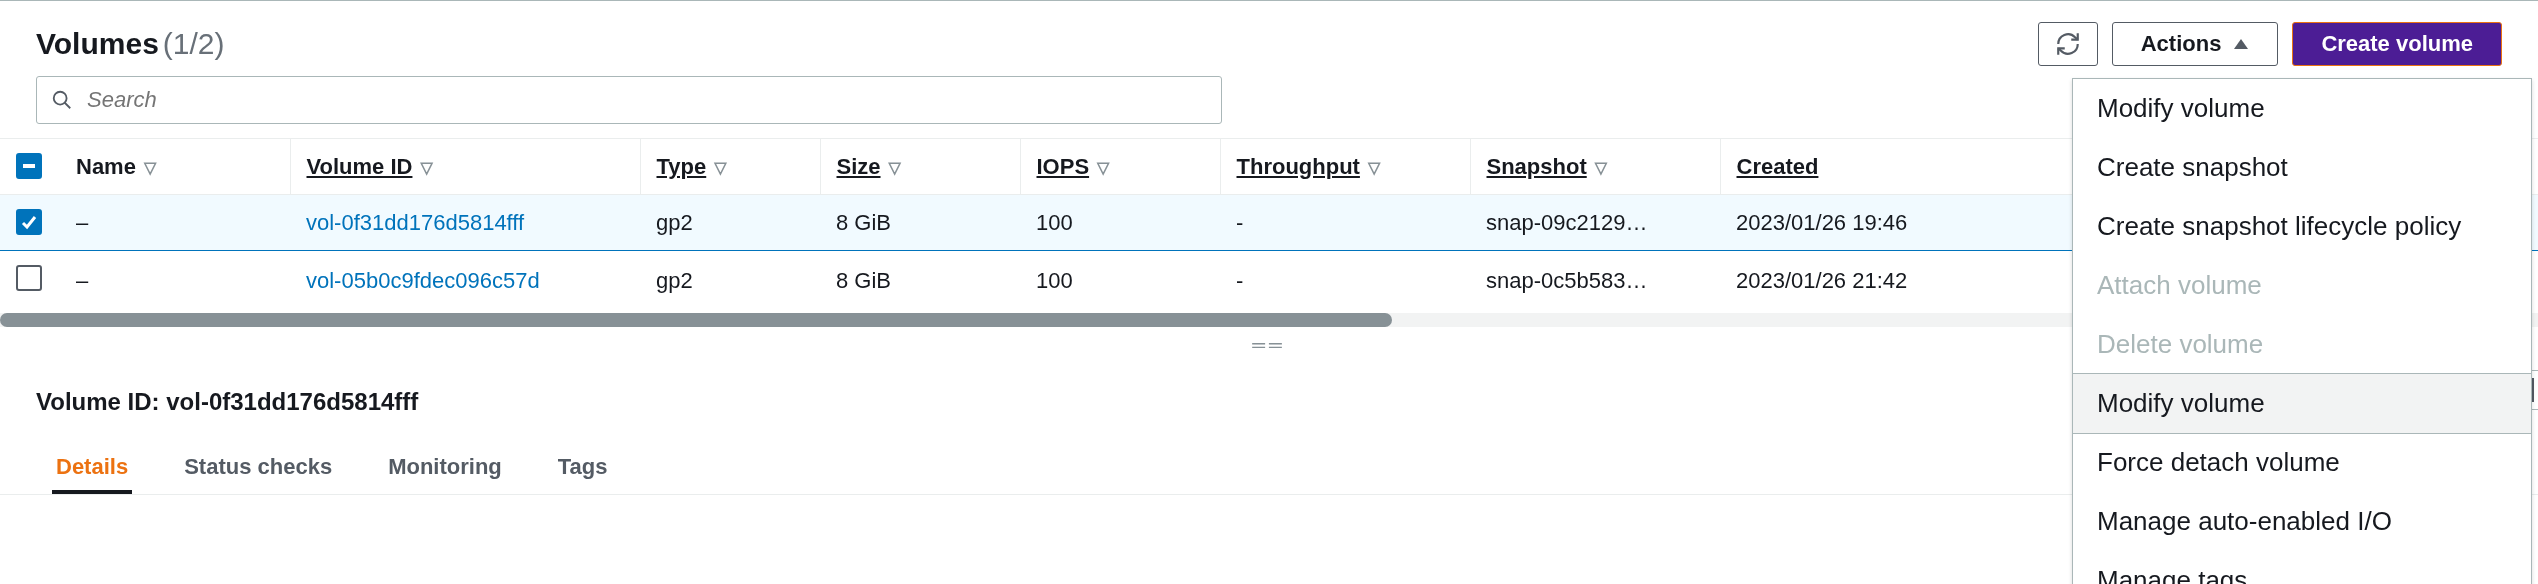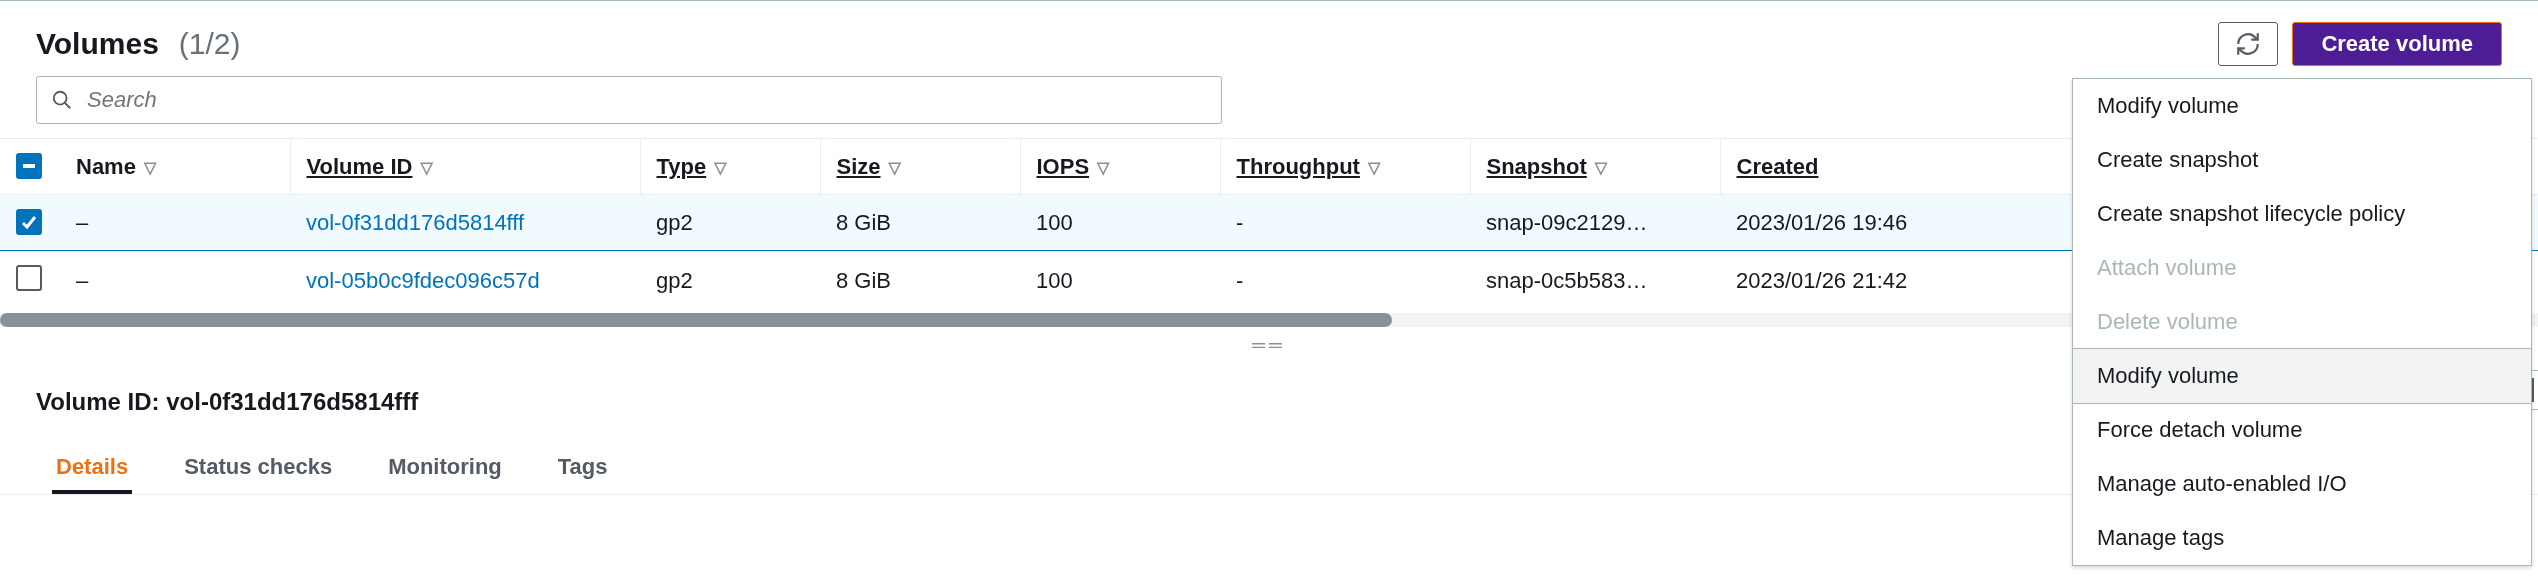--- a/index.html
+++ b/index.html
@@ -2,21 +2,21 @@
 <html><head>
   <meta charset="utf-8">
   <style>
     * { box-sizing: border-box; margin: 0; padding: 0; }
     body { font-family: "Amazon Ember", "Helvetica Neue", Arial, sans-serif; font-size: 14px; color: #16191f; background: #fff; }
     .container { width: 2538px; height: 584px; position: relative; }
 
     .top-border { height: 4px; background: #fff; border-top: 1px solid #aab7b8; }
 
     .header-row { display: flex; align-items: center; justify-content: space-between; padding: 18px 36px 10px 36px; }
-    .title-block { display: flex; align-items: baseline; gap: 20px; }
+    .title-block { display: flex; align-items: baseline; gap: 4px; }
     .title-text { font-size: 30px; font-weight: 700; color: #16191f; }
     .title-count { font-size: 30px; font-weight: 400; color: #687078; }
     .header-actions { display: flex; align-items: center; gap: 14px; }
     .btn { display: inline-flex; align-items: center; justify-content: center; border: 1px solid #545b64; background: #fff; color: #16191f; font-size: 22px; font-weight: 700; padding: 8px 28px; border-radius: 3px; cursor: pointer; gap: 12px; }
     .btn-icon-only { padding: 8px 16px; }
     .btn-primary { background: #4c1d95; border-color: #ec7211; color: #fff; }
 
     .search-row { padding: 0 36px 14px 36px; }
     .search-wrap { display: flex; align-items: center; width: 1186px; border: 1px solid #aab7b8; border-radius: 3px; padding: 10px 14px; gap: 14px; }
     .search-input { border: none; outline: none; flex: 1; font-size: 22px; font-style: italic; color: #687078; }
@@ -37,21 +37,21 @@
     .scroll-thumb { height: 14px; background: #879196; width: 1392px; border-radius: 7px; }
 
     .drag-handle { display: flex; justify-content: center; padding: 8px 0; color: #879196; font-size: 18px; letter-spacing: 4px; }
 
     .detail-title { padding: 24px 36px 8px 36px; font-size: 24px; font-weight: 700; }
     .tabs { display: flex; gap: 48px; padding: 20px 36px 0 52px; border-bottom: 1px solid #eaeded; }
     .tab { font-size: 22px; font-weight: 700; color: #545b64; padding: 10px 4px; border-bottom: 4px solid transparent; cursor: pointer; }
     .tab.active { color: #ec7211; border-bottom-color: #16191f; }
 
     .actions-menu { position: absolute; top: 78px; right: 6px; width: 460px; background: #fff; border: 1px solid #aab7b8; box-shadow: 0 2px 4px rgba(0,0,0,0.15); z-index: 20; }
-    .menu-item { padding: 14px 24px; font-size: 22px; color: #16191f; cursor: pointer; }
+    .menu-item { padding: 14px 24px; font-size: 26px; color: #16191f; cursor: pointer; }
     .menu-item.disabled { color: #aab7b8; cursor: default; }
     .menu-item.hover { background: #f2f3f3; border: 1px solid #aab7b8; margin: -1px; }
 
     .info-icon-box { position: absolute; right: 0; top: 370px; width: 24px; height: 40px; border: 1px solid #aab7b8; border-right: none; display: flex; align-items: center; justify-content: center; color: #545b64; }
 
     svg { display: block; }
   </style>
 </head>
 <body>
 
@@ -64,20 +64,28 @@
       <span class="title-count">(1/2)</span>
     </div>
     <div class="header-actions">
       <button class="btn btn-icon-only">
         <span>
           <svg width="26" height="26" viewBox="0 0 24 24" fill="none" stroke="#545b64" stroke-width="2">
               <path d="M21 2v6h-6"></path>
               <path d="M3 12a9 9 0 0 1 15.5-6.3L21 8"></path>
               <path d="M3 22v-6h6"></path>
               <path d="M21 12a9 9 0 0 1-15.5 6.3L3 16"></path>
+            </svg>
+        </span>
+      </button>
+      <button class="btn">
+        <span>Actions</span>
+        <span>
+          <svg width="16" height="12" viewBox="0 0 16 12">
+              <polygon points="8,1 15,11 1,11" fill="#545b64"></polygon>
             </svg>
         </span>
       </button>
       <button class="btn btn-primary">
         <span>Create volume</span>
       </button>
     </div>
   </div>
 
   <div class="search-row">

